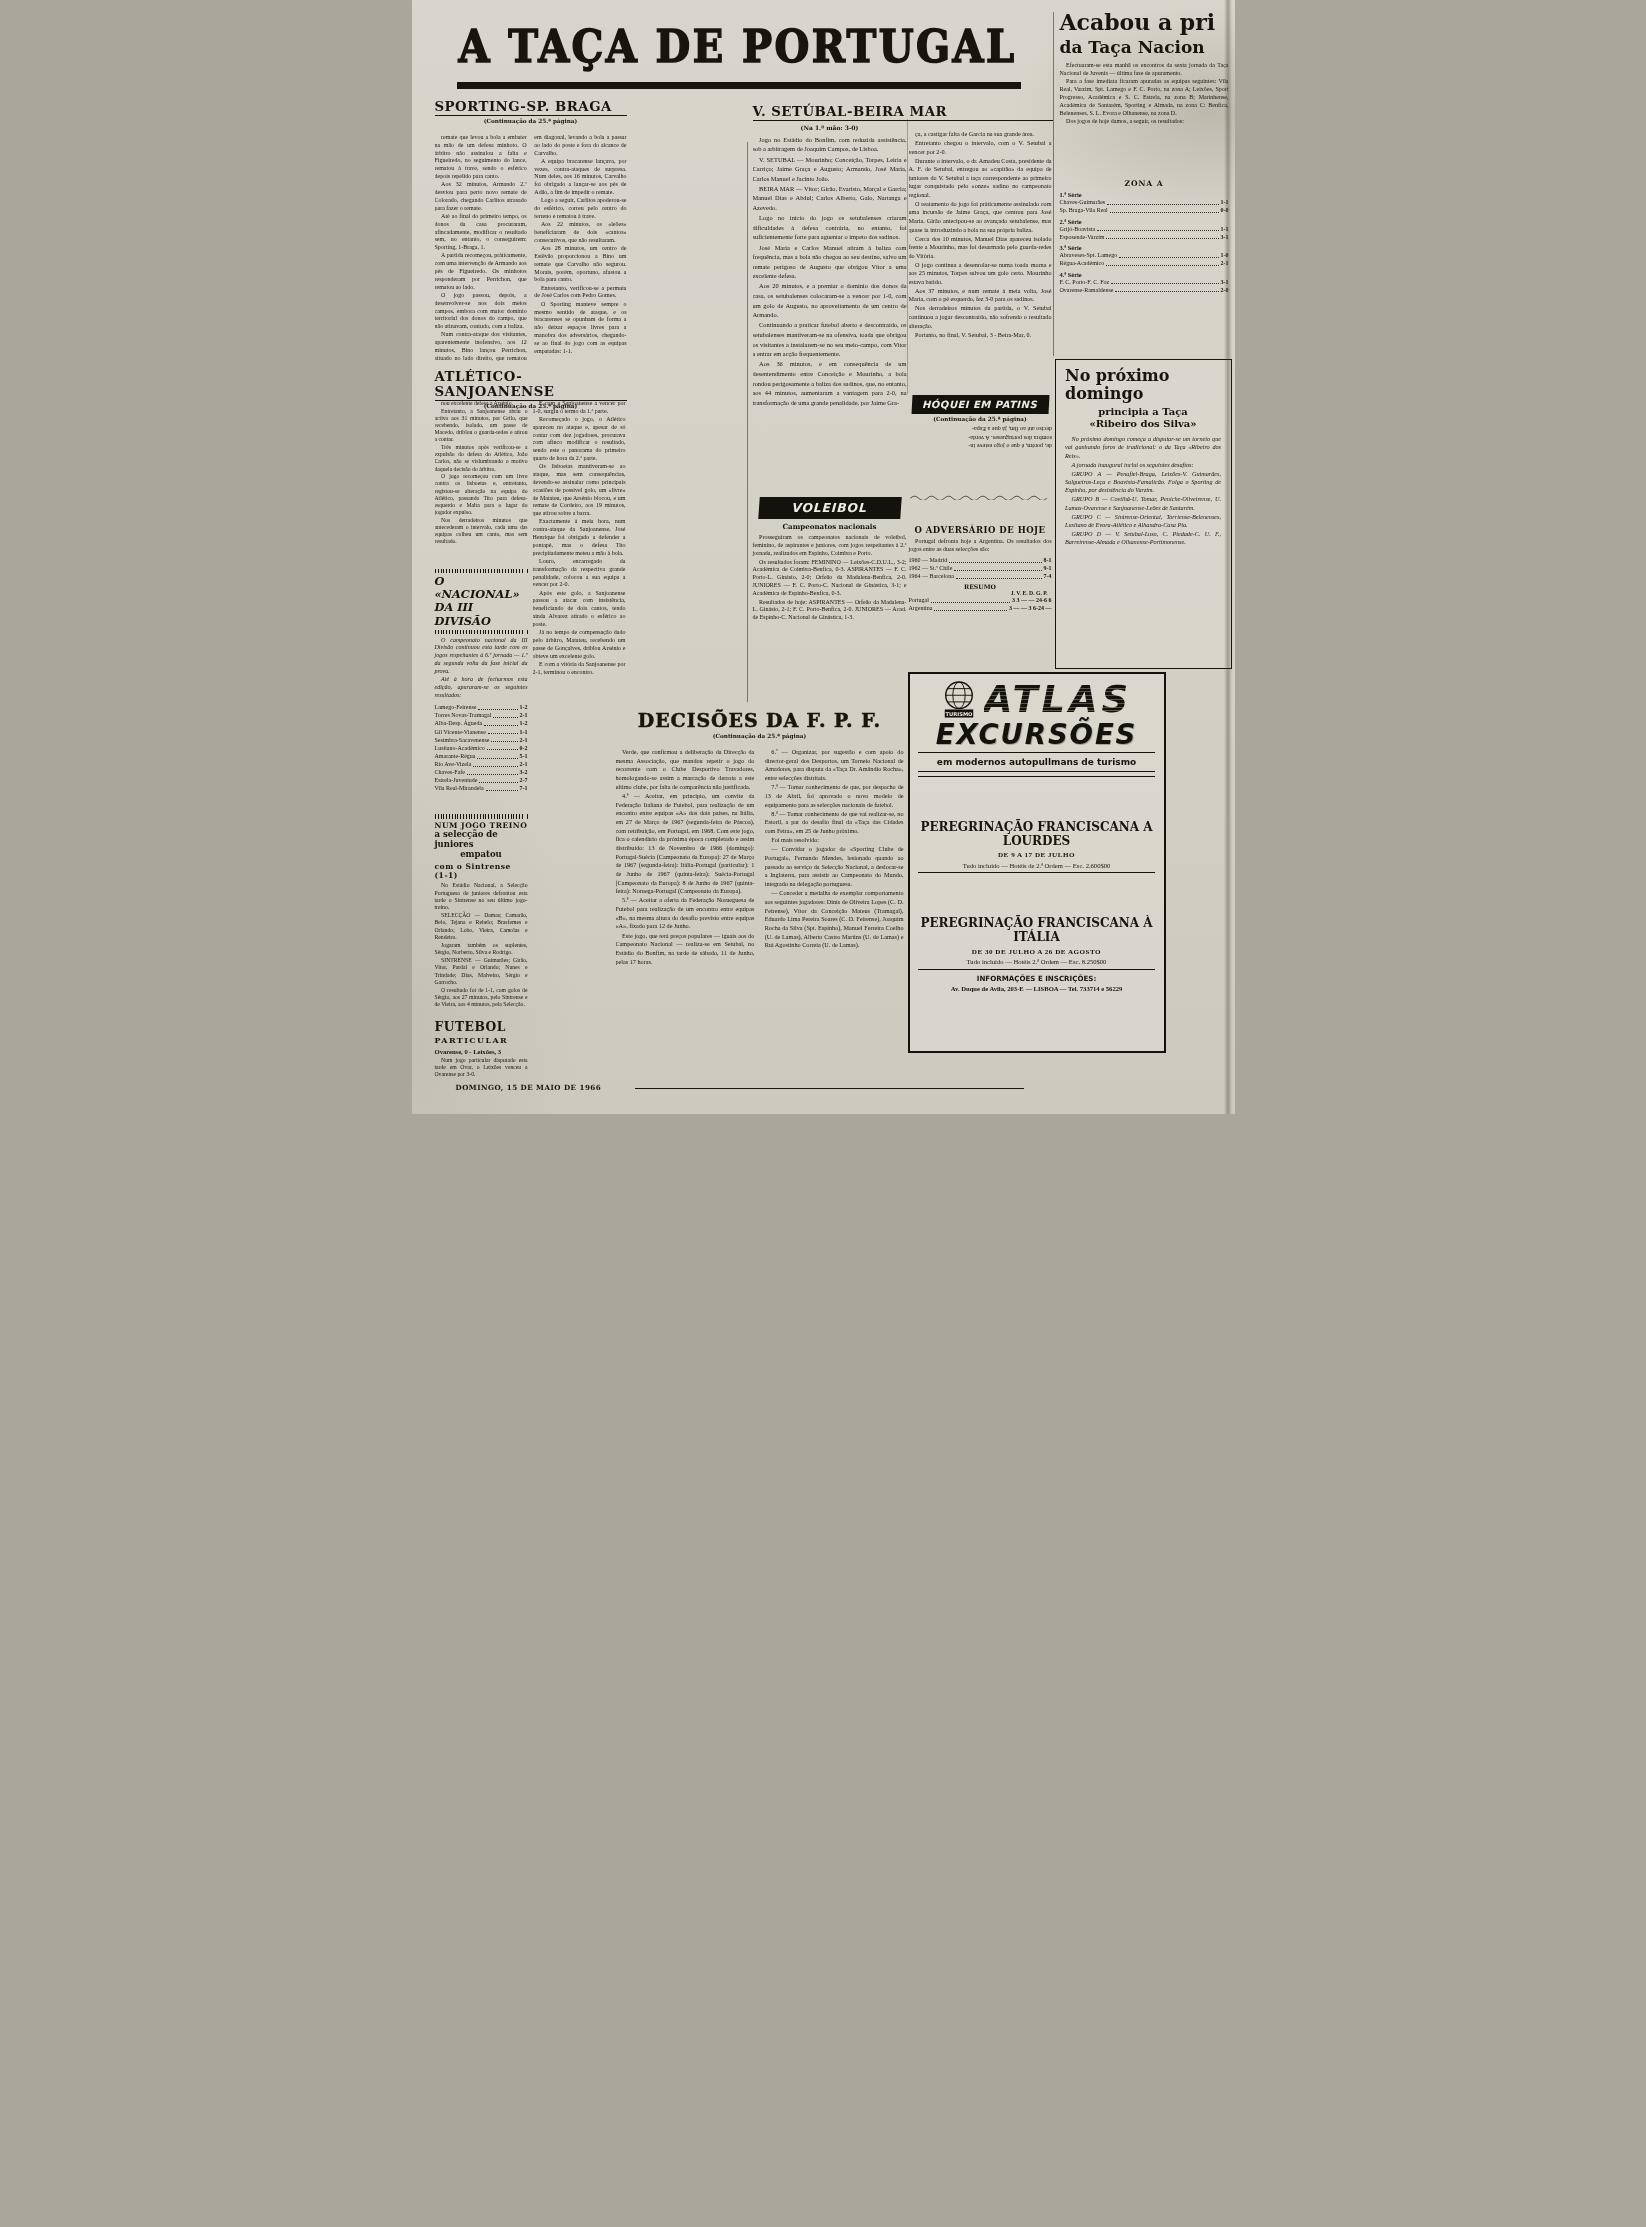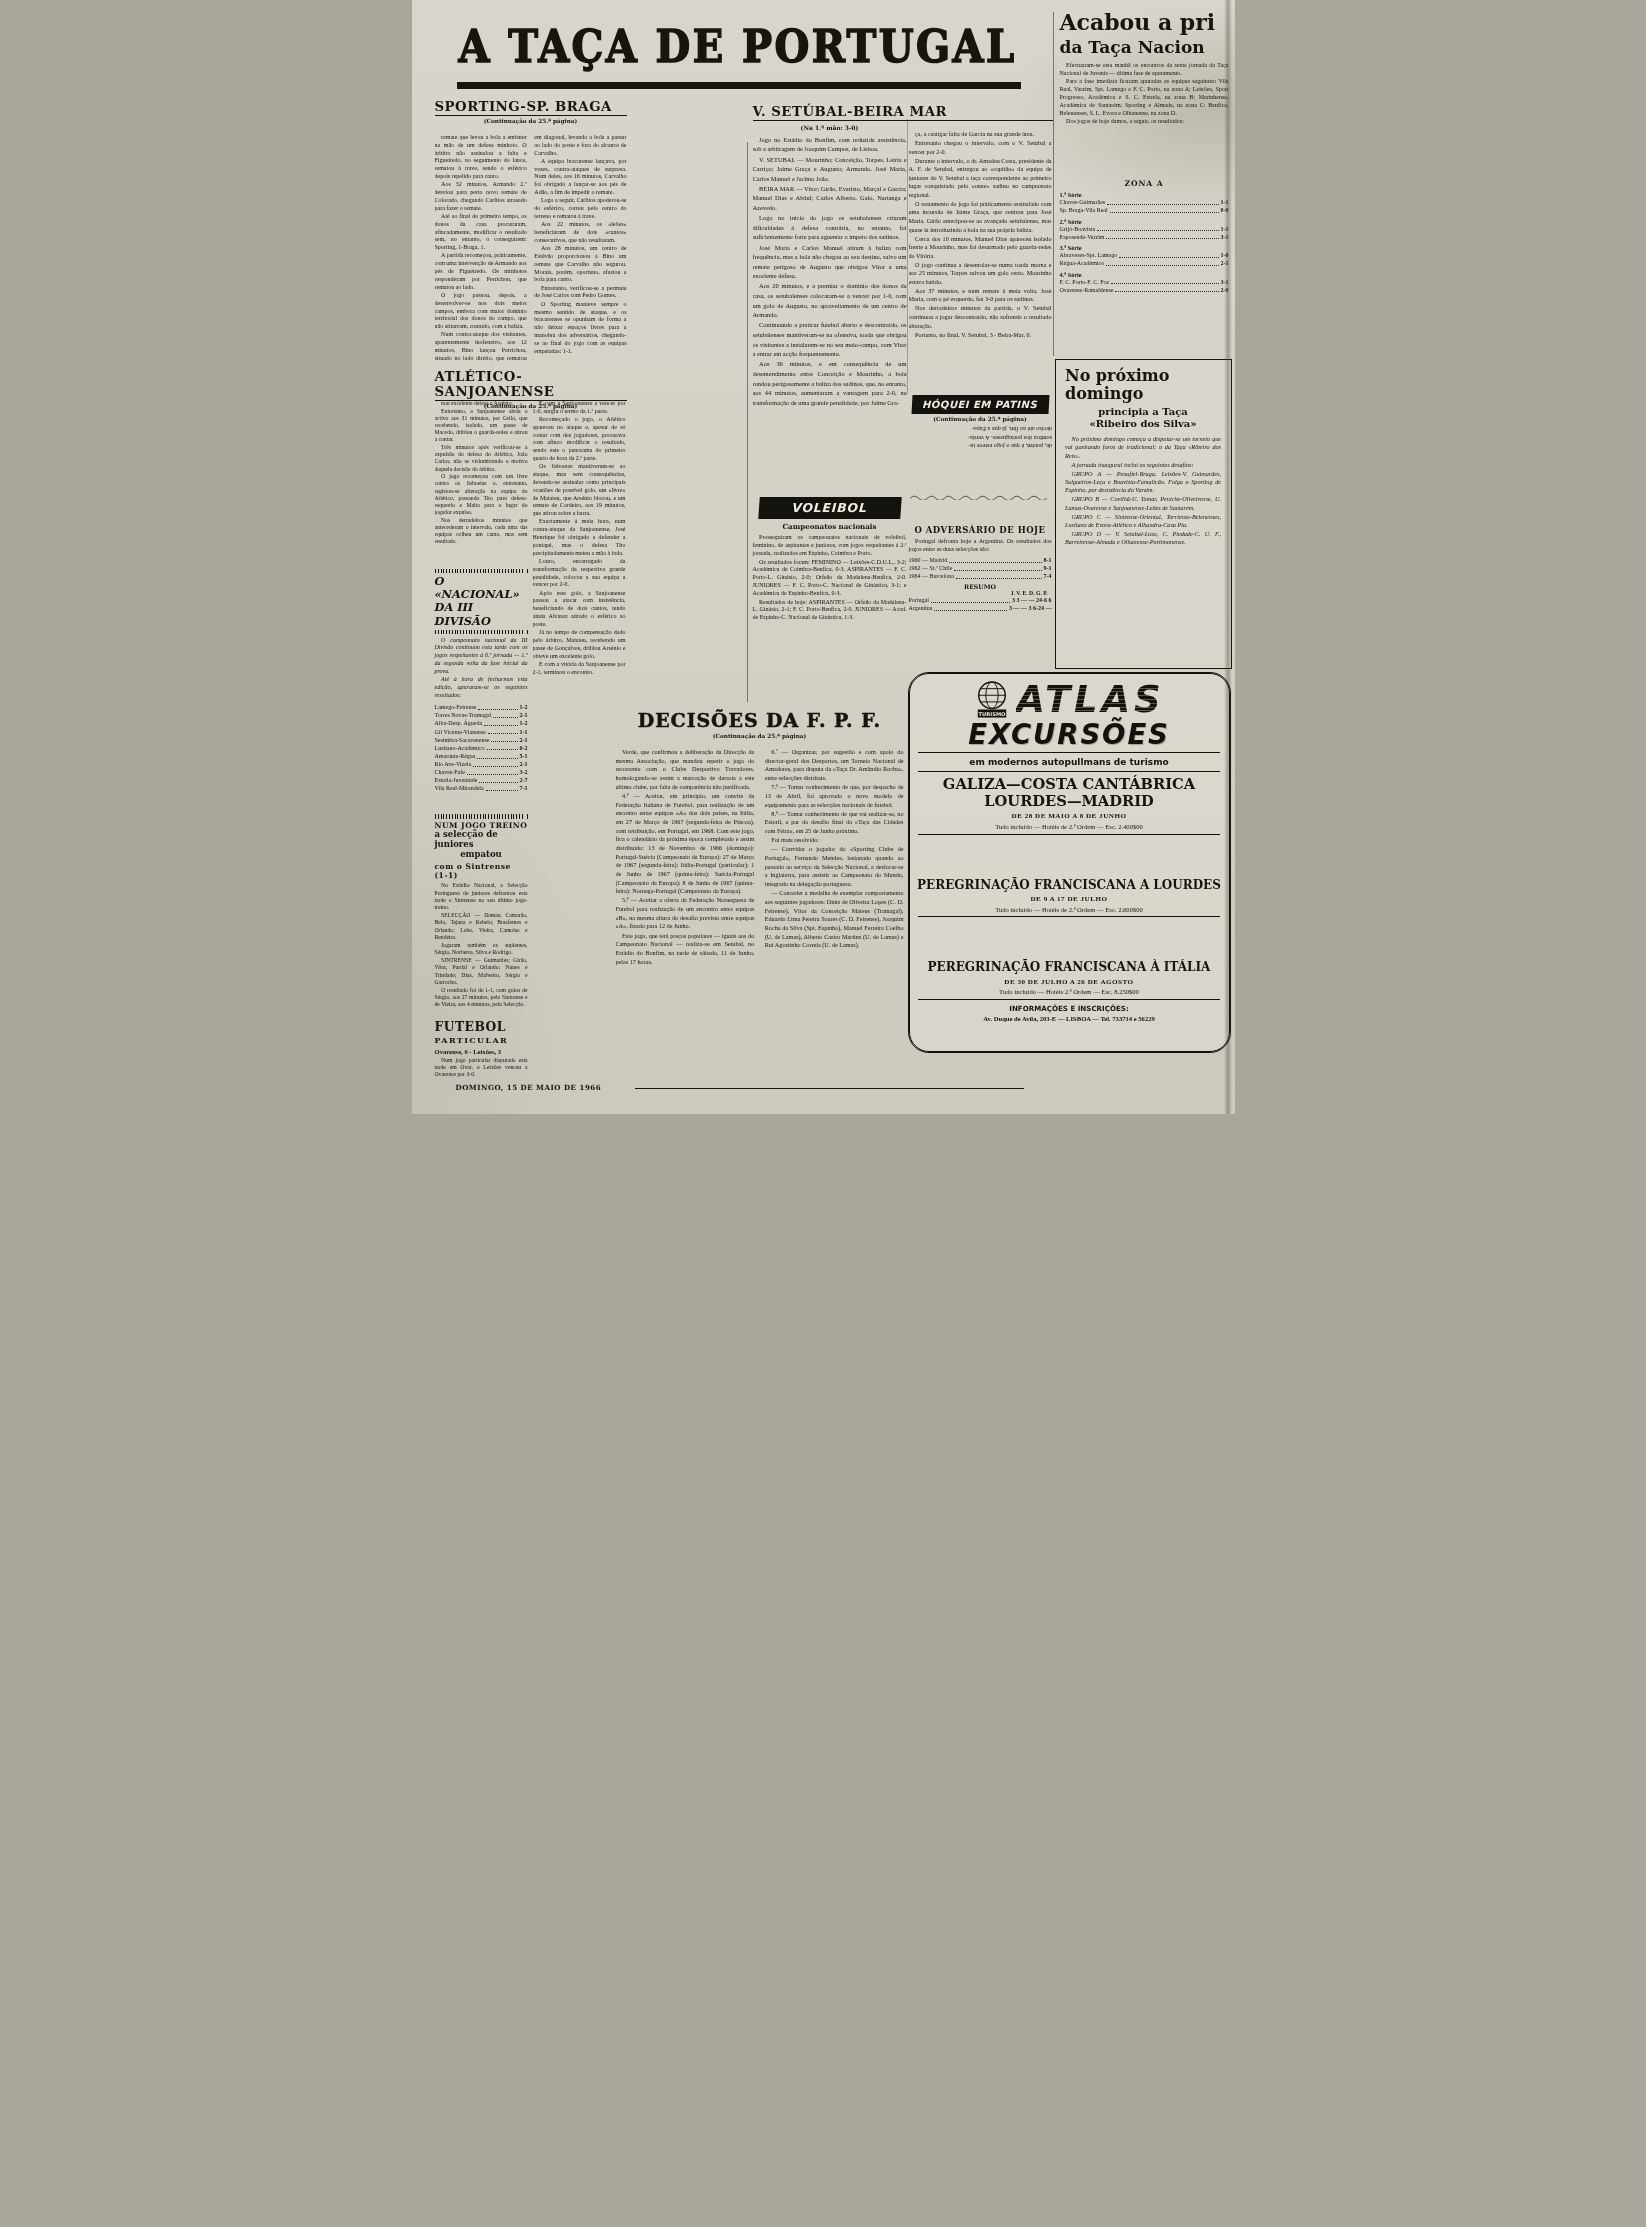--- a/index.html
+++ b/index.html
@@ -438,44 +438,38 @@
     <div class="body-text rib-body">
         <p>No próximo domingo começa a disputar-se um torneio que vai ganhando foros de tradicional: o da Taça «Ribeiro dos Reis».</p>
         <p>A jornada inaugural inclui os seguintes desafios:</p>
         <p>GRUPO A — Penafiel-Braga, Leixões-V. Guimarães, Salgueiros-Leça e Boavista-Famalicão. Folga o Sporting de Espinho, por desistência do Varzim.</p>
         <p>GRUPO B — Covilhã-U. Tomar, Peniche-Oliveirense, U. Lamas-Ovarense e Sanjoanense-Leões de Santarém.</p>
         <p>GRUPO C — Sintrense-Oriental, Torriense-Belenenses, Lusitano de Evora-Atlético e Alhandra-Casa Pia.</p>
         <p>GRUPO D — V. Setubal-Luso, C. Piedade-C. U. F., Barreirense-Almada e Olhanense-Portimonense.</p>
       </div>
   </div>
 
-  <div class="abs atlas" style="left:497px;top:673px;width:321px;height:379px;border-radius:20px;">
+  <div class="abs atlas" style="left:497px;top:673px;width:256px;height:379px;">
     <div class="atlas-logo-row">
       <svg width="36" height="40" viewBox="0 0 76 84">
         <circle cx="38" cy="32" r="28" stroke="#14120c" stroke-width="3" fill="none"></circle>
         <ellipse cx="38" cy="32" rx="13" ry="28" stroke="#14120c" stroke-width="2" fill="none"></ellipse>
         <line x1="10" y1="32" x2="66" y2="32" stroke="#14120c" stroke-width="2"></line>
         <line x1="14" y1="18" x2="62" y2="18" stroke="#14120c" stroke-width="2"></line>
         <line x1="14" y1="46" x2="62" y2="46" stroke="#14120c" stroke-width="2"></line>
         <rect x="8" y="62" width="60" height="17" fill="#14120c"></rect>
         <text x="38" y="75" text-anchor="middle" fill="#efece1" font-family="DejaVu Sans, sans-serif" font-size="11" font-weight="bold">TURISMO</text>
       </svg>
       <div class="atlas-brand">ATLAS</div>
     </div>
     <div class="atlas-exc">EXCURSÕES</div>
     <div class="ad-rule"></div>
     <div class="ad-tagline">em modernos autopullmans de turismo</div>
     <div class="ad-rule"></div>
 
-    <div>
-      <div class="tour-title-lg">GALIZA—COSTA CANTÁBRICA</div>
-      <div class="tour-title-lg">LOURDES—MADRID</div>
-      <div class="tour-dates">DE 28 DE MAIO A 8 DE JUNHO</div>
-      <div class="tour-price">Tudo incluído — Hotéis de 2.ª Ordem — Esc. 2.400$00</div>
-    </div>
     <div class="ad-rule"></div>
 
     <div>
       <div class="tour-title-md">PEREGRINAÇÃO FRANCISCANA A LOURDES</div>
       <div class="tour-dates">DE 9 A 17 DE JULHO</div>
       <div class="tour-price">Tudo incluído — Hotéis de 2.ª Ordem — Esc. 2.600$00</div>
     </div>
     <div class="ad-rule"></div>
 
     <div>

